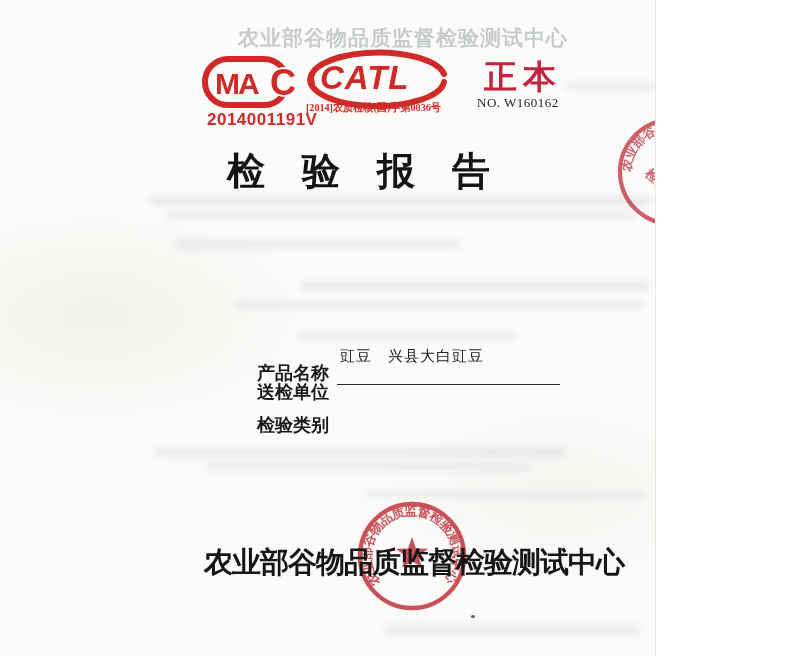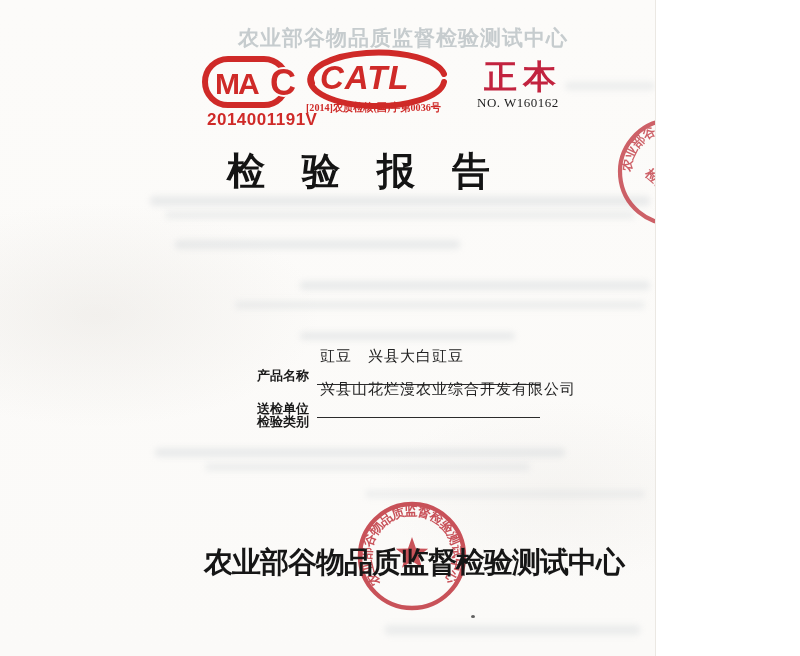--- a/index.html
+++ b/index.html
@@ -50,21 +50,21 @@
 
   
   #report-title {
     left:227px; top:141px; font-size:38px; line-height:1;
     font-family:"Liberation Sans", sans-serif;
     font-weight:900; letter-spacing:37px; color:#141414; white-space:nowrap;margin-top:11px;
   }
 
   
   .form-row { position:absolute; left:257px; display:flex; align-items:flex-end; }
-  .form-label { font-size:13px; font-weight:bold; color:#1a1a1a; white-space:nowrap; }
+  .form-label { font-size:18px; font-weight:bold; color:#1a1a1a; white-space:nowrap; }
   .form-value {
     margin-left:8px; width:220px; border-bottom:1.5px solid #2b2b2b;
     font-size:15px; color:#222; padding:0 0 18px 3px; letter-spacing:1px; white-space:nowrap;
   }
   #row-1 { top:347px; } #row-2 { top:380px; } #row-3 { top:413px; }
 
   
   #footer-org {
     left:204px; top:543px; font-size:29px; font-weight:bold;
     letter-spacing:-1px; color:#161616; white-space:nowrap; z-index:4;
@@ -144,21 +144,20 @@
     </text>
     <text x="60" y="80" text-anchor="middle" font-size="13" font-weight="bold" fill="#c23b44" font-family="Liberation Serif, serif">检验检</text>
   </svg>
 
   <div id="row-1" class="form-row">
     <span class="form-label">产品名称</span>
     <span class="form-value">豇豆　兴县大白豇豆</span>
   </div>
   <div id="row-2" class="form-row">
     <span class="form-label">送检单位</span>
-    <span class="form-value">兴县山花烂漫农业综合开发有限公司</span>
   </div>
   <div id="row-3" class="form-row">
     <span class="form-label">检验类别</span>
   </div>
 
   <svg id="seal-bottom" class="abs" width="120" height="120" viewBox="0 0 120 120">
     <circle cx="60" cy="60" r="52" fill="none" stroke="#c23b44" stroke-width="4.4"></circle>
     <path id="arcB" d="M 28.6 86.4 A 41 41 0 1 1 91.4 86.4" fill="none"></path>
     <text font-size="13" font-weight="bold" fill="#c23b44" font-family="Liberation Serif, serif">
       <textPath href="#arcB" startOffset="0" textLength="184" lengthAdjust="spacing">农业部谷物品质监督检验测试中心</textPath>

